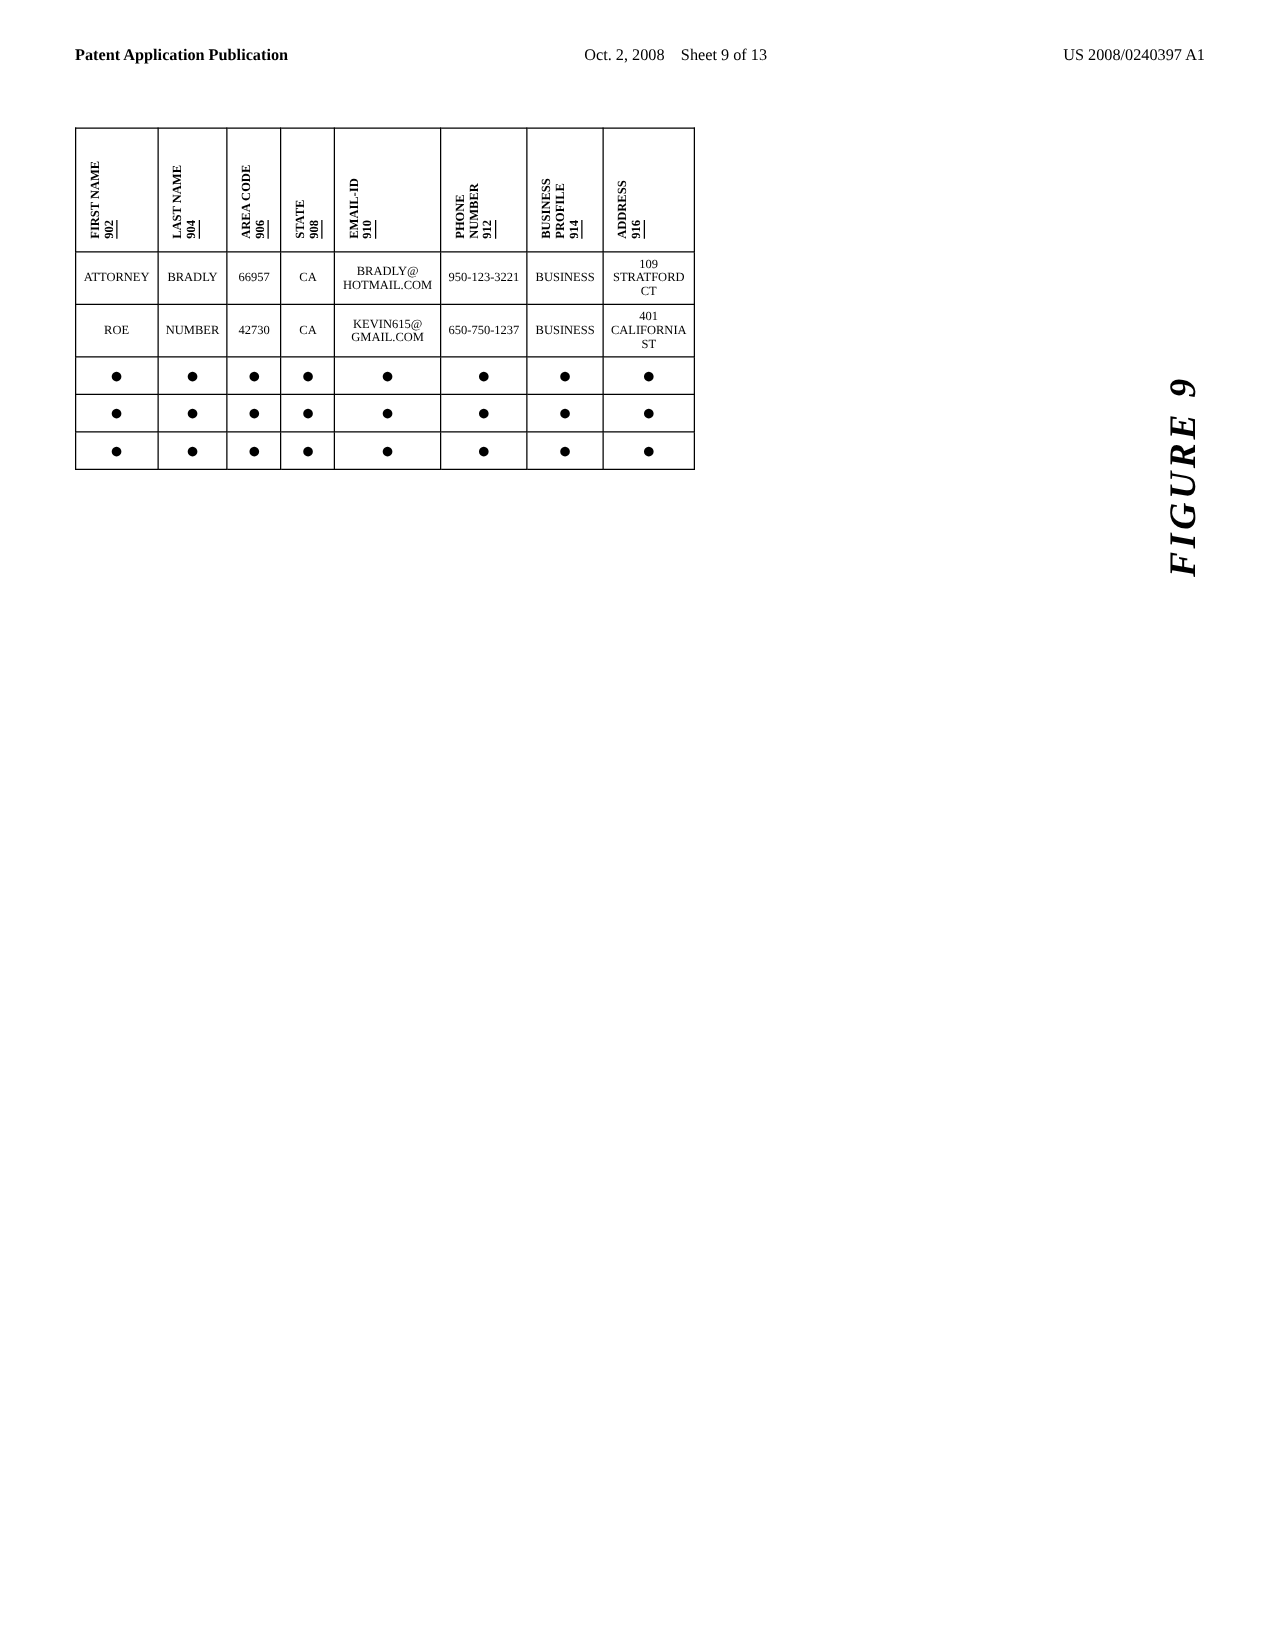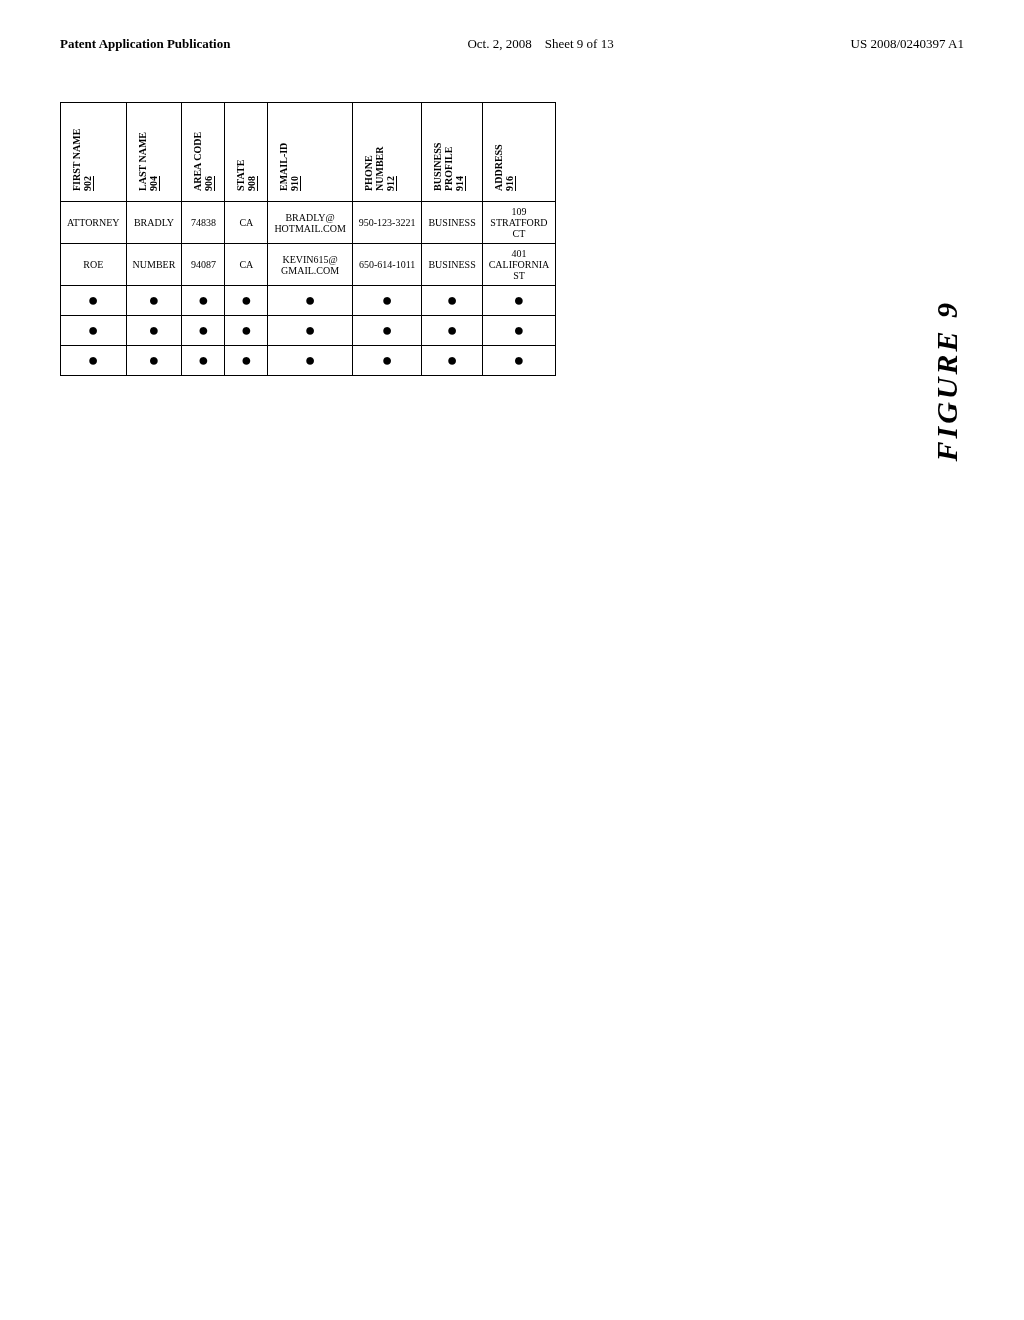--- a/index.html
+++ b/index.html
@@ -171,35 +171,35 @@
               <span class="col-header-underline">916</span>
             </div>
           </th>
         </tr>
       </thead>
       <tbody>
 
         <tr>
           <td class="data-cell">ATTORNEY</td>
           <td class="data-cell">BRADLY</td>
-          <td class="data-cell">74838</td>
+          <td class="data-cell">66957</td>
           <td class="data-cell">CA</td>
           <td class="data-cell">BRADLY@<br>HOTMAIL.COM</td>
           <td class="data-cell">950-123-3221</td>
           <td class="data-cell">BUSINESS</td>
           <td class="data-cell">109<br>STRATFORD<br>CT</td>
         </tr>
 
         <tr>
           <td class="data-cell">ROE</td>
           <td class="data-cell">NUMBER</td>
-          <td class="data-cell">94087</td>
+          <td class="data-cell">42730</td>
           <td class="data-cell">CA</td>
           <td class="data-cell">KEVIN615@<br>GMAIL.COM</td>
-          <td class="data-cell">650-614-1011</td>
+          <td class="data-cell">650-750-1237</td>
           <td class="data-cell">BUSINESS</td>
           <td class="data-cell">401<br>CALIFORNIA<br>ST</td>
         </tr>
 
         <tr>
           <td class="dot-cell">●</td>
           <td class="dot-cell">●</td>
           <td class="dot-cell">●</td>
           <td class="dot-cell">●</td>
           <td class="dot-cell">●</td>

